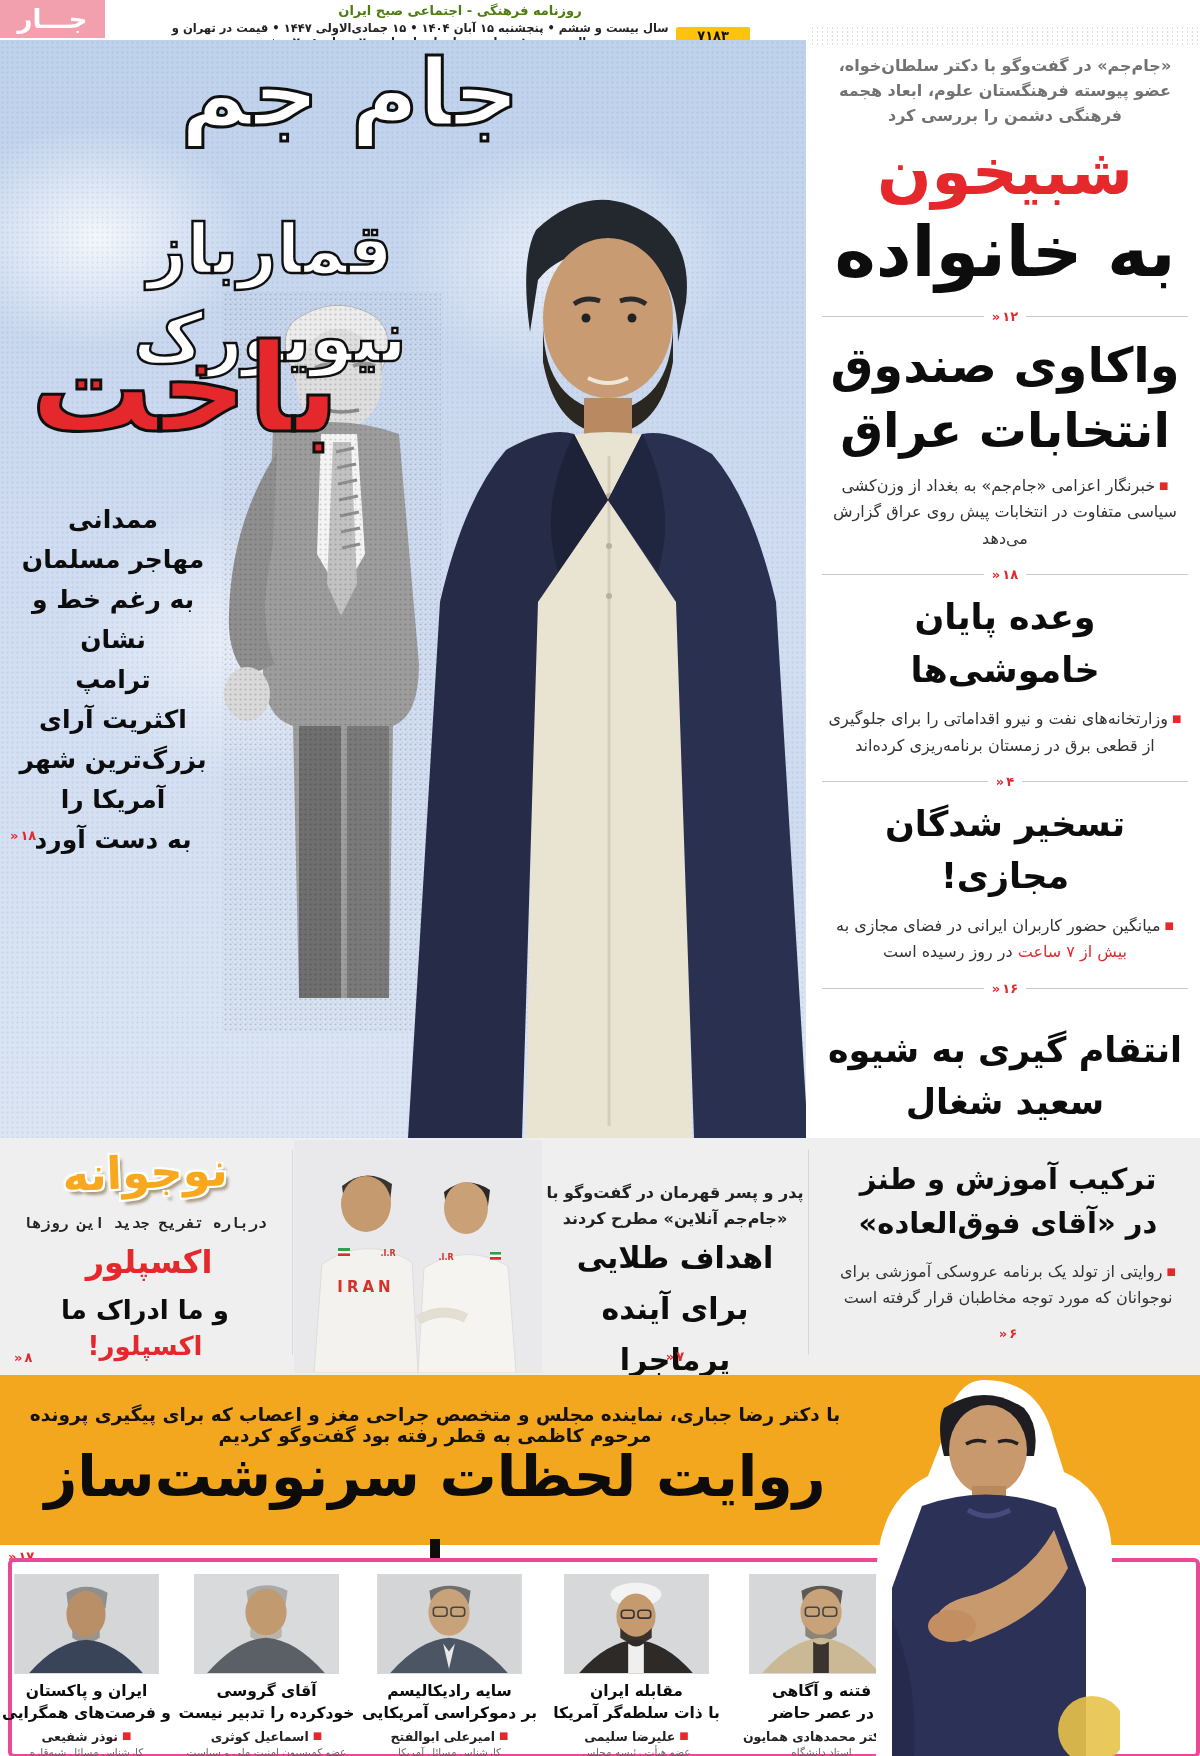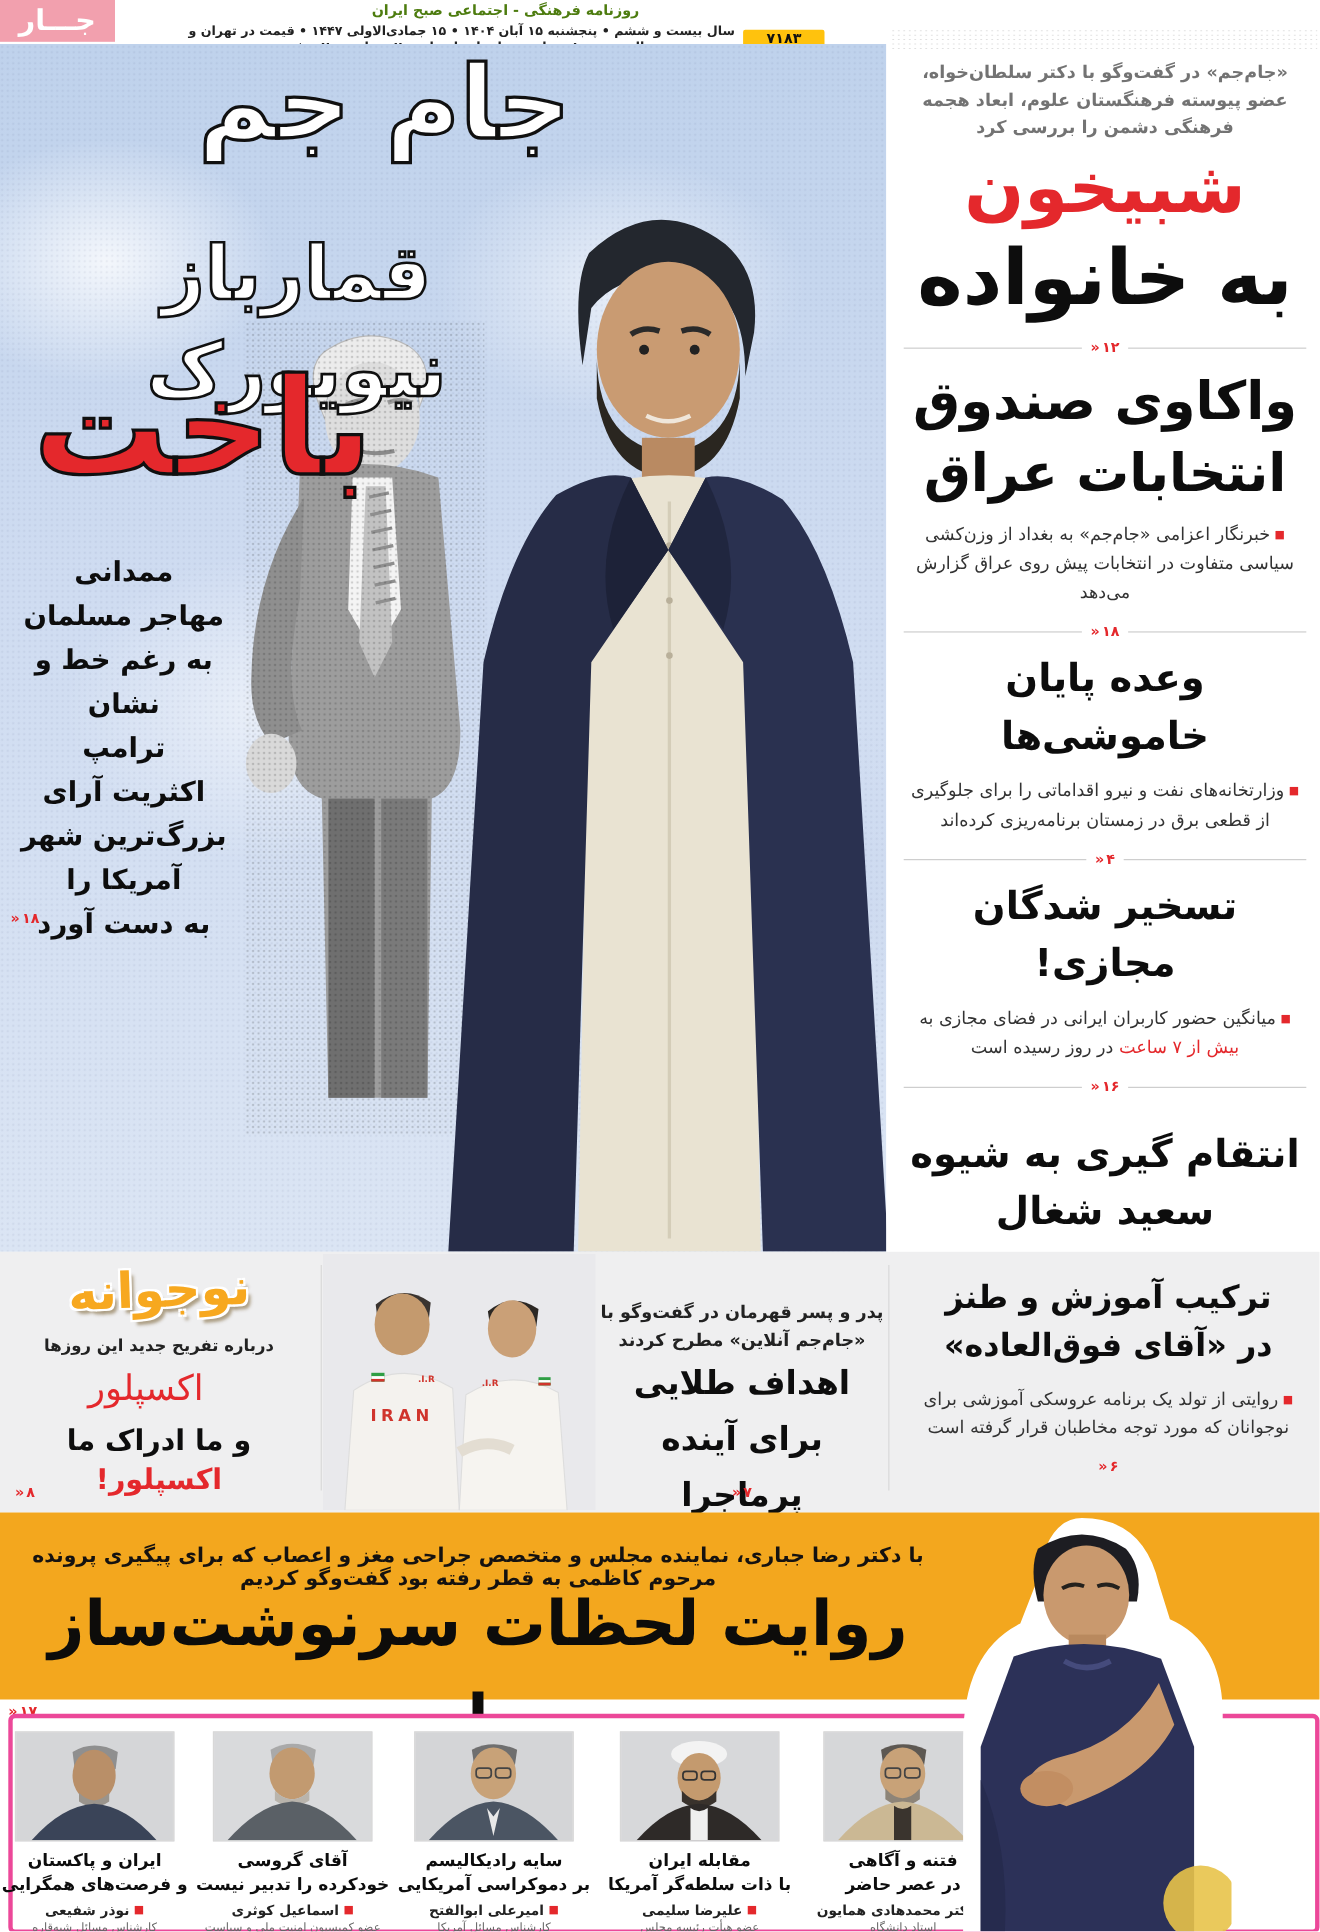--- a/index.html
+++ b/index.html
@@ -58,22 +58,22 @@
   #tvBlock .h{font-size:29px;font-weight:700;line-height:1.5;color:#0d0d0d;}
   #tvBlock .sum{margin-top:14px;}
   #tvBlock .pref{margin-top:14px;}
   #athSvg{left:294px;top:1140px;width:248px;height:233px;}
   #spKick{left:546px;top:1180px;width:258px;font-size:16px;font-weight:700;line-height:1.6;text-align:center;color:#222;}
   #spHead{left:546px;top:1232px;width:258px;font-size:30px;font-weight:700;line-height:1.7;text-align:center;color:#0d0d0d;}
   #spRef{left:546px;top:1346px;width:258px;text-align:center;}
   #teenLogo{left:30px;top:1146px;width:230px;text-align:center;font-size:45px;font-weight:700;color:#f7a81f;
      transform:rotate(-2deg);
      text-shadow:-2px -2px 0 #fff,2px -2px 0 #fff,-2px 2px 0 #fff,2px 2px 0 #fff,4px 5px 3px rgba(90,60,0,.45);}
-  #teenKick{left:20px;top:1214px;width:250px;text-align:center;font-size:15px;font-weight:700;color:#222;}
-  #teenRed{left:8px;top:1240px;width:250px;text-align:center;font-size:32px;font-weight:400;color:#e4282c;line-height:1.4;}
+  #teenKick{left:20px;top:1214px;width:250px;text-align:center;font-size:15px;font-weight:700;color:#222;font-family:Liberation Mono, monospace;}
+  #teenRed{left:24px;top:1240px;width:250px;text-align:center;font-size:32px;font-weight:700;color:#e4282c;line-height:1.4;}
   #teenMix{left:4px;top:1292px;width:282px;text-align:center;font-size:26px;font-weight:700;color:#0d0d0d;line-height:1.4;}
   #teenRef{left:14px;top:1350px;}
   
   #banner{left:0;top:1375px;width:1200px;height:170px;background:#f3a71e;}
   #bnKick{left:25px;top:1404px;width:820px;text-align:center;font-size:18.5px;font-weight:700;color:#151210;}
   #bnHead{left:0px;top:1434px;width:870px;text-align:center;font-size:57px;font-weight:700;color:#0d0c0a;line-height:1.5;}
   #bnRef{left:8px;top:1549px;}
   
   #oprow{left:8px;top:1558px;width:1184px;height:192px;border:4px solid #ec4899;border-radius:6px;background:#fff;}
   .card-photo{position:absolute;top:12px;width:145px;height:100px;border:1px solid #d8d8d8;box-sizing:border-box;background:#dcdcde;}

